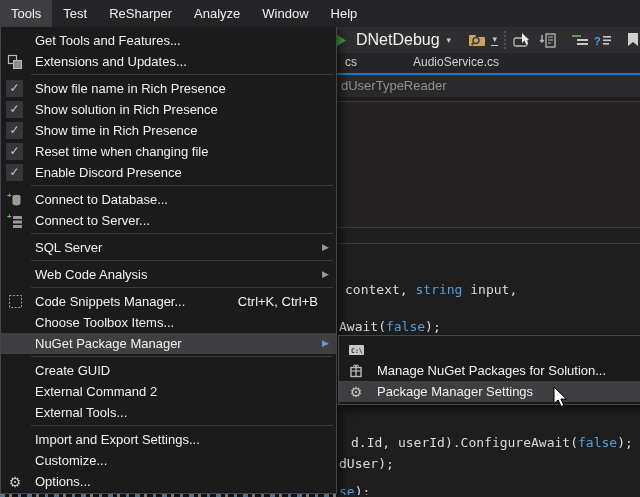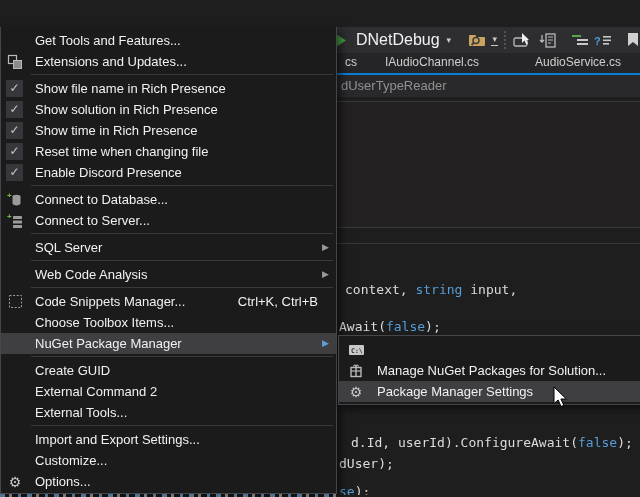--- a/index.html
+++ b/index.html
@@ -84,20 +84,28 @@
     background:repeating-linear-gradient(90deg,#5d83a8 0 5px,transparent 5px 9px,
                #8a8a8a 9px 12px,transparent 12px 18px,#5d83a8 18px 21px,transparent 21px 27px);}
 
   .cursor{position:absolute;left:553px;top:386px;z-index:50;}
 </style>
 </head>
 <body>
 
 <div class="root">
 
+  <div class="menubar">
+      <span class="mb-item active">Tools</span>
+      <span class="mb-item">Test</span>
+      <span class="mb-item">ReSharper</span>
+      <span class="mb-item">Analyze</span>
+      <span class="mb-item">Window</span>
+      <span class="mb-item">Help</span>
+    </div>
 
   <div class="right-area">
     <div class="toolbar">
       <span class="tb-btn" style="margin-left:-4px;">
         <svg width="11" height="13" viewBox="0 0 11 13">
             <polygon points="0,0 10,6.5 0,13" fill="#41a341"></polygon>
           </svg>
       </span>
       <span class="tb-label">DNetDebug</span>
       <span class="tb-caret">▾</span>
@@ -156,21 +164,20 @@
         <svg width="14" height="13" viewBox="0 0 14 13">
           <path d="M5 0 h8 v11 l-4 -3 l-4 3 z" fill="#d0d0d0"></path>
           <path d="M4 8 h-3 m0 0 l2 -2 m-2 2 l2 2" stroke="#d0d0d0" fill="none" stroke-width="1.3"></path>
         </svg>
       </span>
 
     </div>
 
     <div class="tabbar">
         <span class="tab t0">cs</span>
-        <span class="tab t1">IAudioChannel.cs</span>
         <span class="tab t2">AudioService.cs</span>
       </div>
 
     <div class="breadcrumb">dUserTypeReader</div>
 
     <div class="editor">
       <div class="ed-region"></div>
       <div class="ed-line2"></div>
       <div id="code-lines">
           <div class="code-line cl0"><span class="tok-plain">context, </span><span class="tok-keyword">string</span><span class="tok-plain"> input,</span></div>

